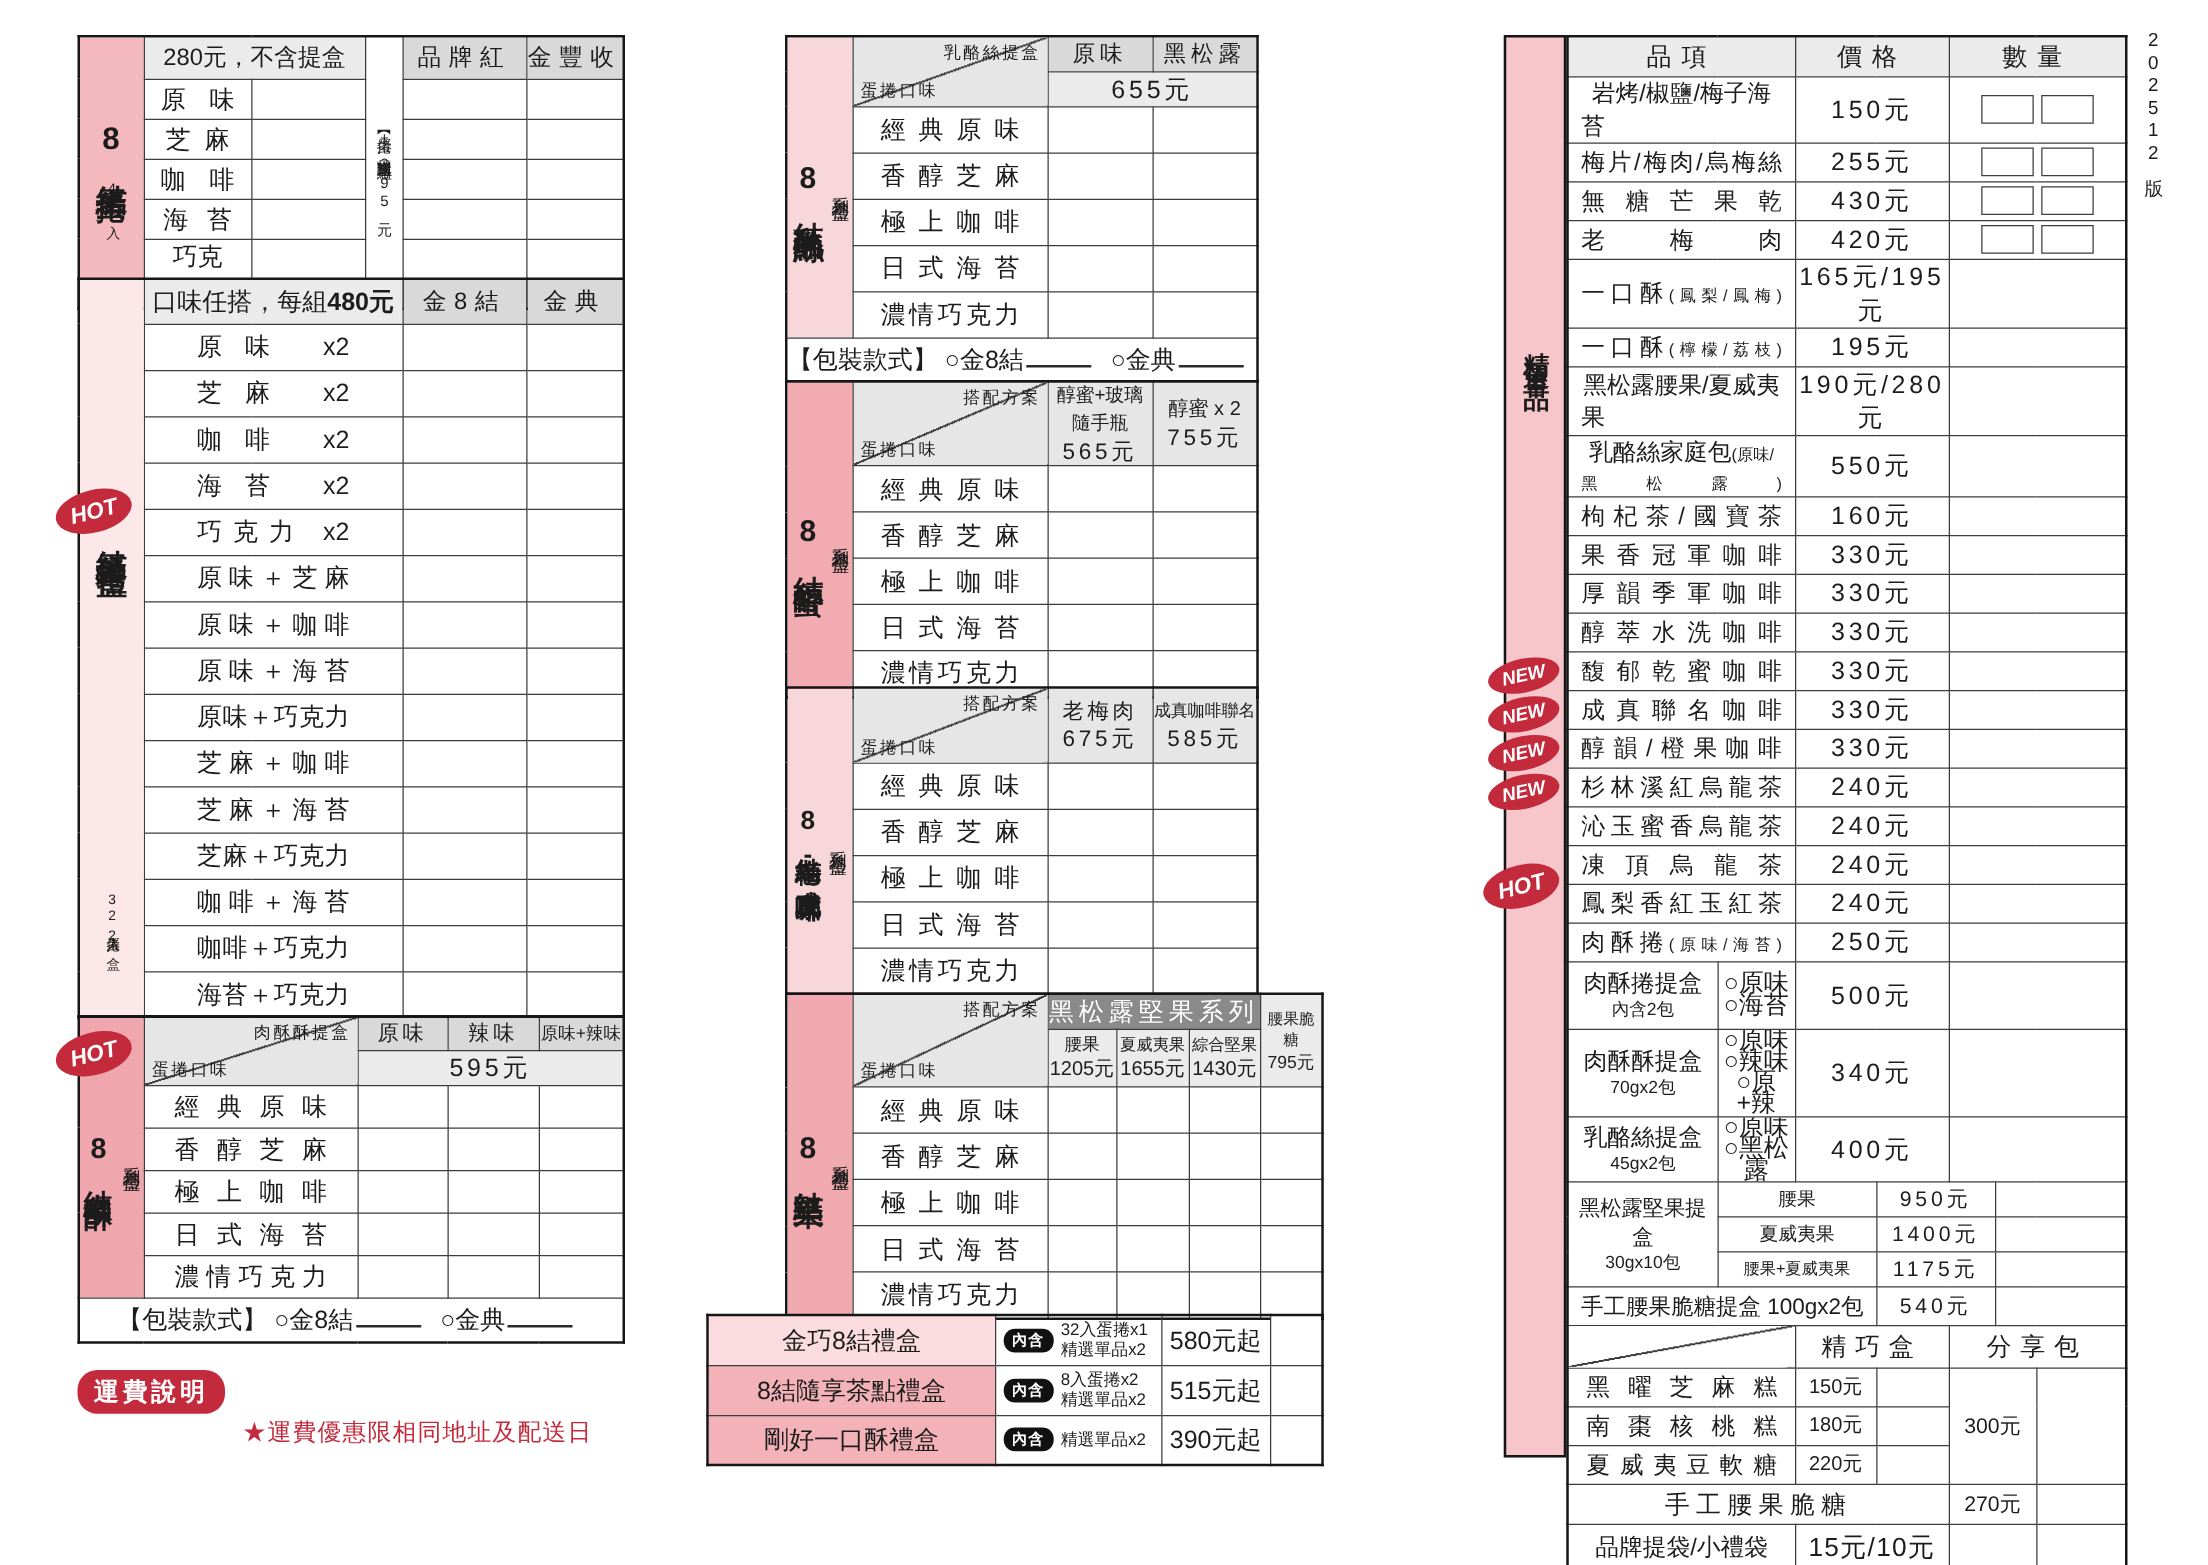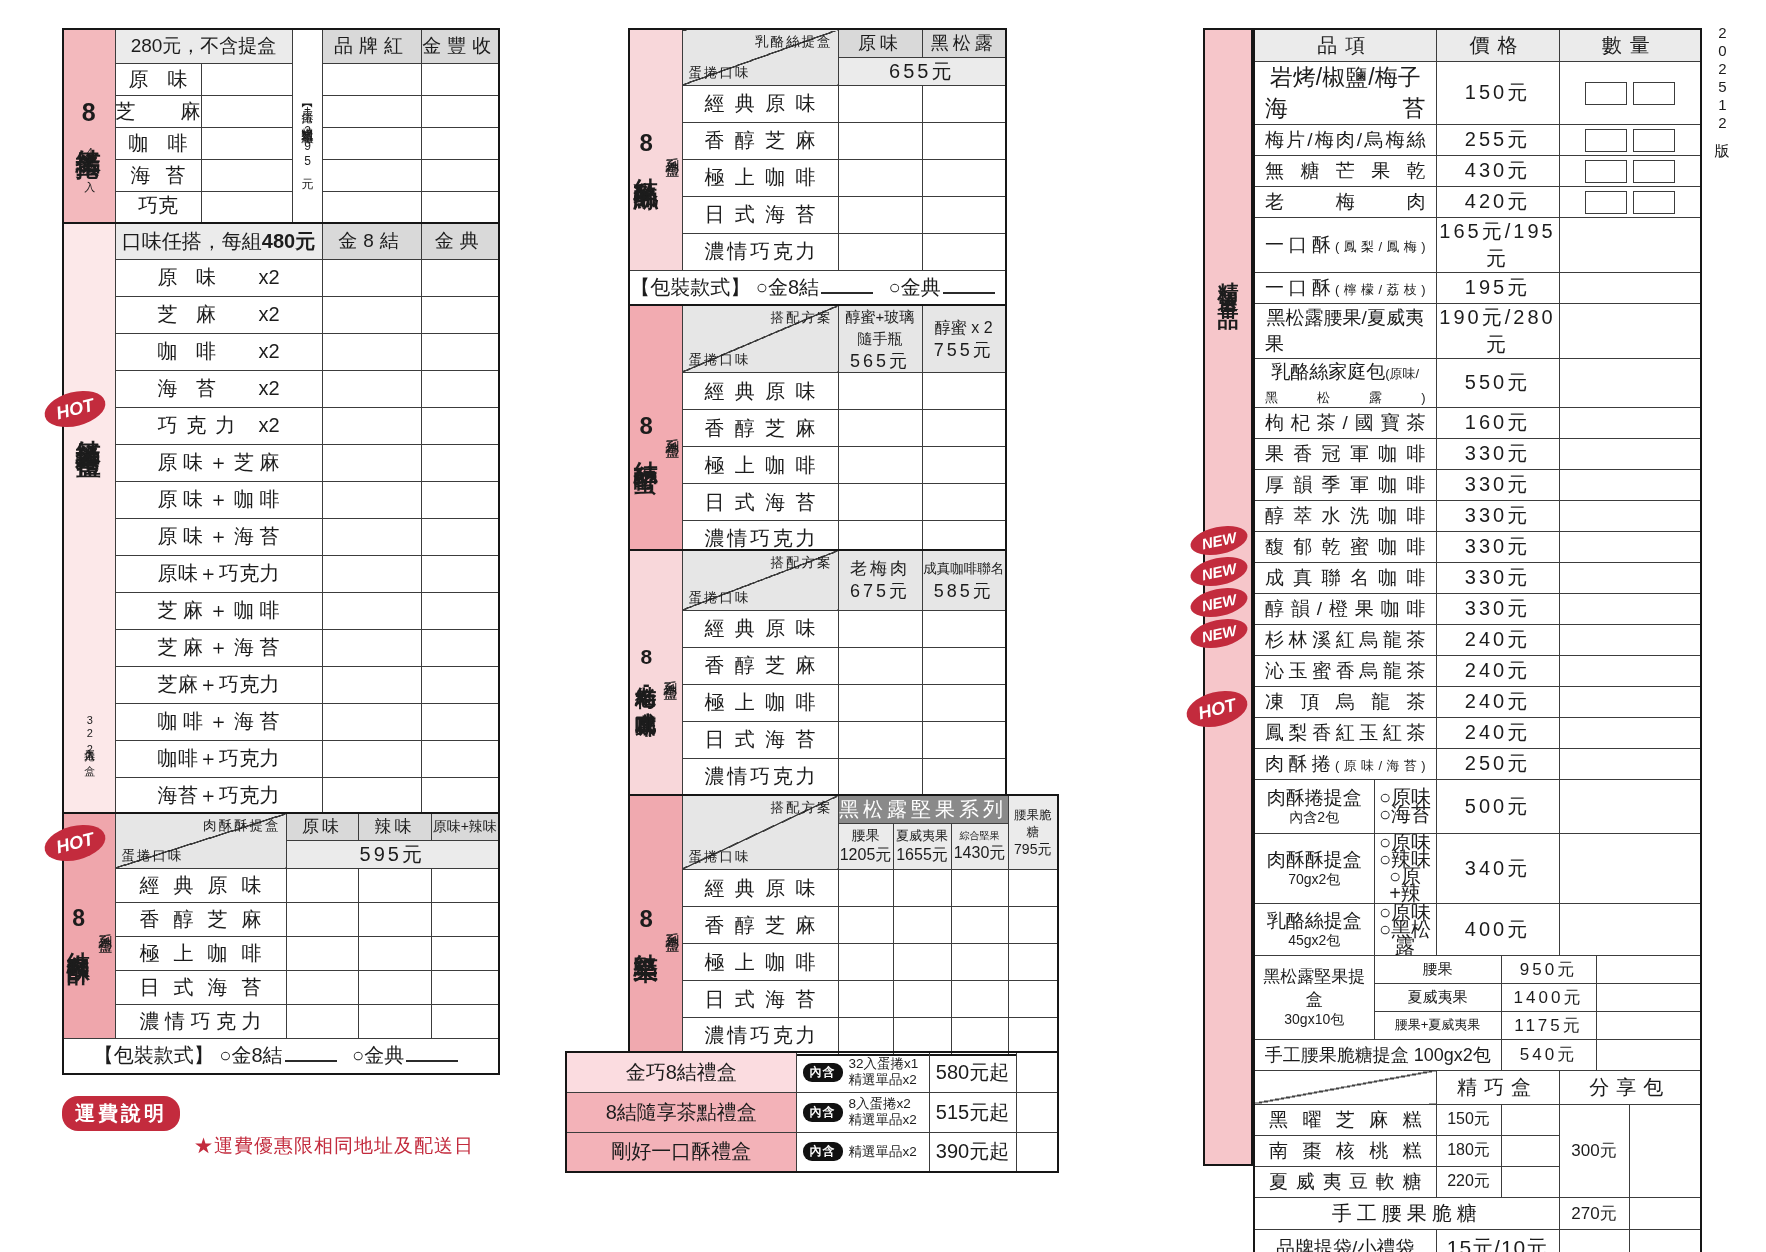--- a/index.html
+++ b/index.html
@@ -76,21 +76,21 @@
         <td class="hd2" style="font-size:19px">品牌紅</td>
         <td class="hd2" style="font-size:19px">金豐收</td>
       </tr>
       <tr style="height:32px">
           <td class="lbl just" style="padding:0 13px">原味</td>
           <td class="b"></td>
           <td class="b"></td>
           <td class="b"></td>
         </tr>
         <tr style="height:32px">
-          <td class="lbl just" style="padding:0 0">芝麻</td>
+          <td class="lbl just" style="padding:0 17px">芝麻</td>
           <td class="b"></td>
           <td class="b"></td>
           <td class="b"></td>
         </tr>
         <tr style="height:32px">
           <td class="lbl just" style="padding:0 13px">咖啡</td>
           <td class="b"></td>
           <td class="b"></td>
           <td class="b"></td>
         </tr>
@@ -485,21 +485,21 @@
       <tr style="height:46px">
         <td class="hd1">
           <div style="font-size:14px">腰果</div>
           <div style="font-size:16px">1205元</div>
         </td>
         <td class="hd1">
           <div style="font-size:13px">夏威夷果</div>
           <div style="font-size:16px">1655元</div>
         </td>
         <td class="hd1">
-          <div style="font-size:10px">綜合堅果</div>
+          <div style="font-size:13px">綜合堅果</div>
           <div style="font-size:16px">1430元</div>
         </td>
       </tr>
       <tr style="height:37px">
           <td class="lbl just" style="padding:0 22px">經典原味</td>
           <td class="b"></td>
           <td class="b"></td>
           <td class="b"></td>
           <td class="b"></td>
         </tr>
@@ -605,21 +605,21 @@
         <col style="width:33px">
         <col style="width:72px">
       </colgroup>
     <tbody>
       <tr style="height:32px">
         <td colspan="2" class="hd1" style="letter-spacing:8px;font-size:20px">品項</td>
         <td colspan="2" class="hd1" style="letter-spacing:8px;font-size:20px">價格</td>
         <td colspan="3" class="hd1" style="letter-spacing:8px;font-size:20px">數量</td>
       </tr>
       <tr style="height:31px">
-          <td colspan="2" class="just" style="font-size:23px;padding:0 10px">岩烤/椒鹽/梅子海苔</td>
+          <td colspan="2" class="just" style="font-size:19px;padding:0 10px">岩烤/椒鹽/梅子海苔</td>
           <td colspan="2" class="price">150元</td>
           <td colspan="3" class="b"><span class="qbox"></span><span class="qbox"></span></td>
         </tr>
         <tr style="height:31px">
           <td colspan="2" class="just" style="font-size:19px;padding:0 10px">梅片/梅肉/烏梅絲</td>
           <td colspan="2" class="price">255元</td>
           <td colspan="3" class="b"><span class="qbox"></span><span class="qbox"></span></td>
         </tr>
         <tr style="height:31px">
           <td colspan="2" class="just" style="font-size:19px;padding:0 10px">無糖芒果乾</td>

